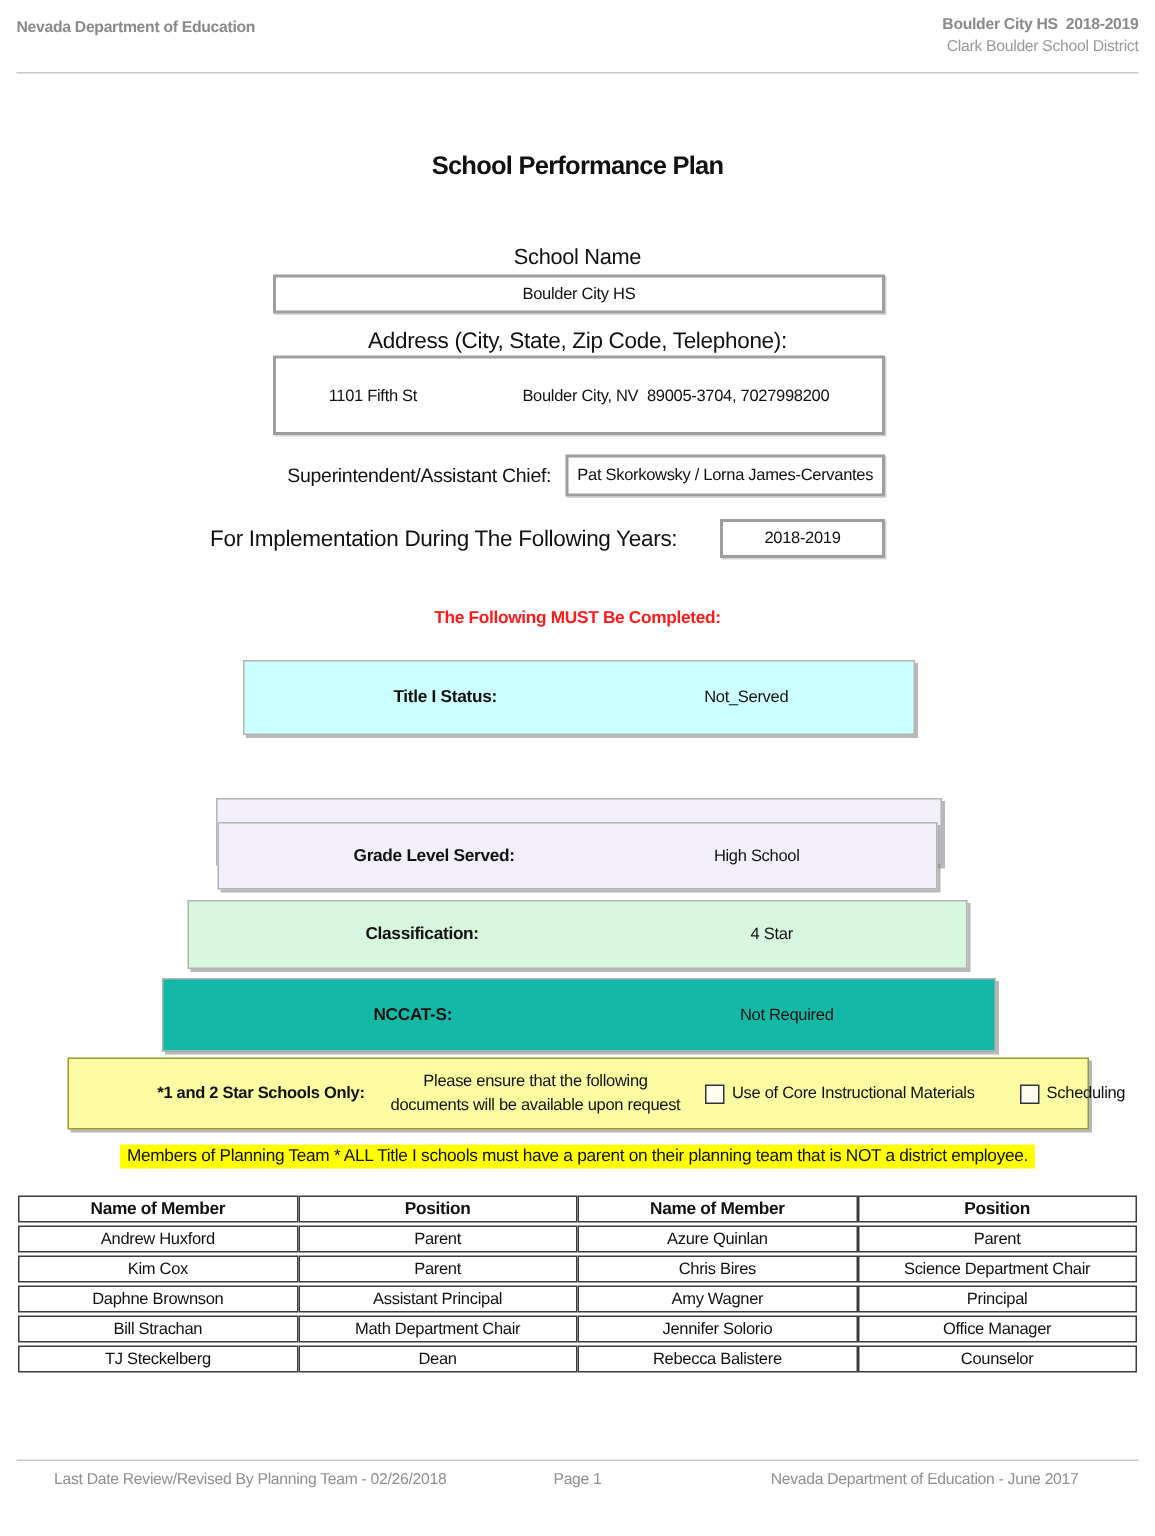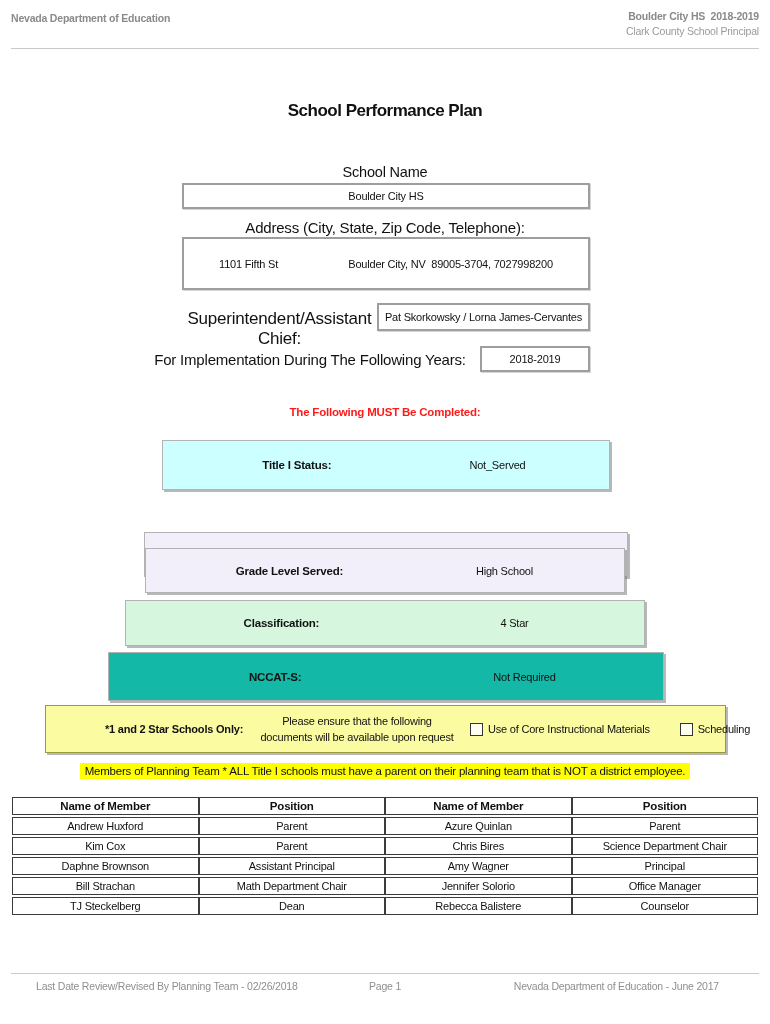--- a/index.html
+++ b/index.html
@@ -23,24 +23,24 @@
   .wbox{
     position:absolute;background:#fff;border:2px solid #9e9e9e;
     box-shadow:1px 1px 0 #d6d6d6;display:flex;align-items:center;justify-content:center;
     font-size:11px;box-sizing:border-box;
   }
   .lbl-school{top:164px;}
   .box-school{top:183px;left:182px;width:408px;height:26px;}
   .lbl-address{top:219px;font-size:15px;}
   .box-address{top:237px;left:182px;width:408px;height:53px;flex-direction:row;justify-content:space-around;padding:4px 0;}
   .row-super{position:absolute;top:303px;left:182px;width:408px;height:28px;}
-  .row-super .rl{position:absolute;left:0;width:195px;top:6px;text-align:center;font-size:17px;}
+  .row-super .rl{position:absolute;left:0;width:195px;top:6px;text-align:center;font-size:13px;}
   .row-super .wbox{top:0;right:0;left:auto;width:213px;height:28px;}
   .row-impl{position:absolute;top:346px;left:140px;width:450px;height:26px;}
-  .row-impl .rl{position:absolute;left:0;width:340px;top:5px;text-align:center;font-size:15px;}
+  .row-impl .rl{position:absolute;left:0;width:340px;top:5px;text-align:left;font-size:15px;}
   .row-impl .wbox{top:0;right:0;left:auto;width:110px;height:26px;}
   
   .must{position:absolute;top:406px;left:0;width:100%;text-align:center;
     font-size:11.5px;font-weight:bold;}
   
   .srow{position:absolute;border:1px solid #b3b3b3;box-shadow:2px 2px 0 rgba(125,125,125,.55);box-sizing:border-box;}
   .srow .sl{position:absolute;left:0;width:60%;top:50%;transform:translateY(-50%);
     text-align:center;font-weight:bold;font-size:11.5px;}
   .srow .sv{position:absolute;left:55%;width:40%;top:50%;transform:translateY(-50%);
     text-align:center;font-size:11px;}
@@ -80,21 +80,21 @@
 </style>
 </head>
 <body>
 
 <div class="page">
 
   <div class="hdr">
     <div class="hdr-left">Nevada Department of Education</div>
     <div class="hdr-right">
       <div class="l1">Boulder City HS&nbsp; 2018-2019</div>
-      <div class="l2">Clark County School Principal</div>
+      <div class="l2">Clark Boulder School District</div>
     </div>
   </div>
   <div class="hdr-rule"></div>
 
   <div class="title">School Performance Plan</div>
 
   <div class="field-label lbl-school">School Name</div>
   <div class="wbox box-school">
     <span>Boulder City HS</span>
   </div>

